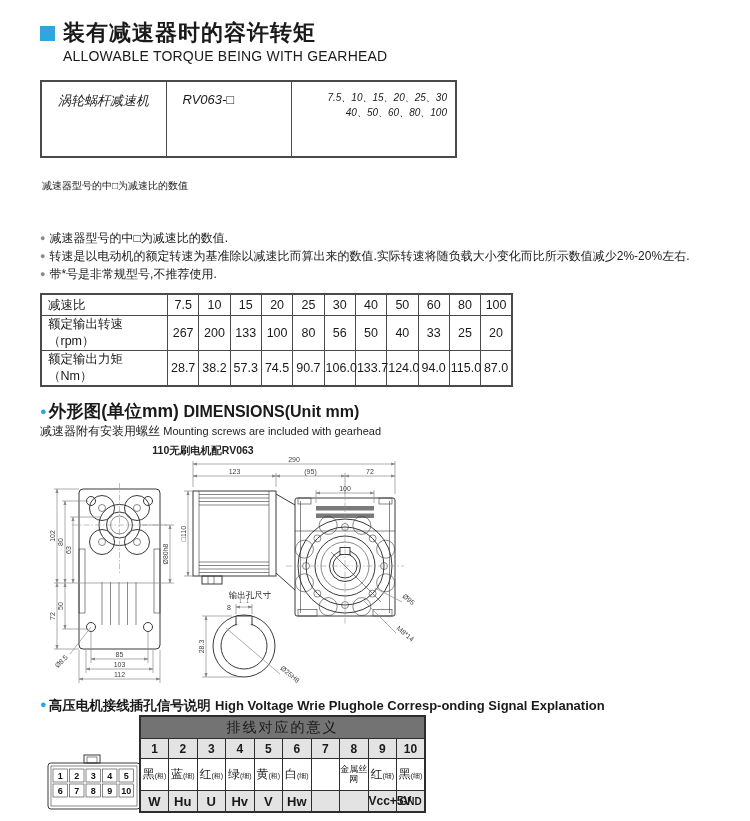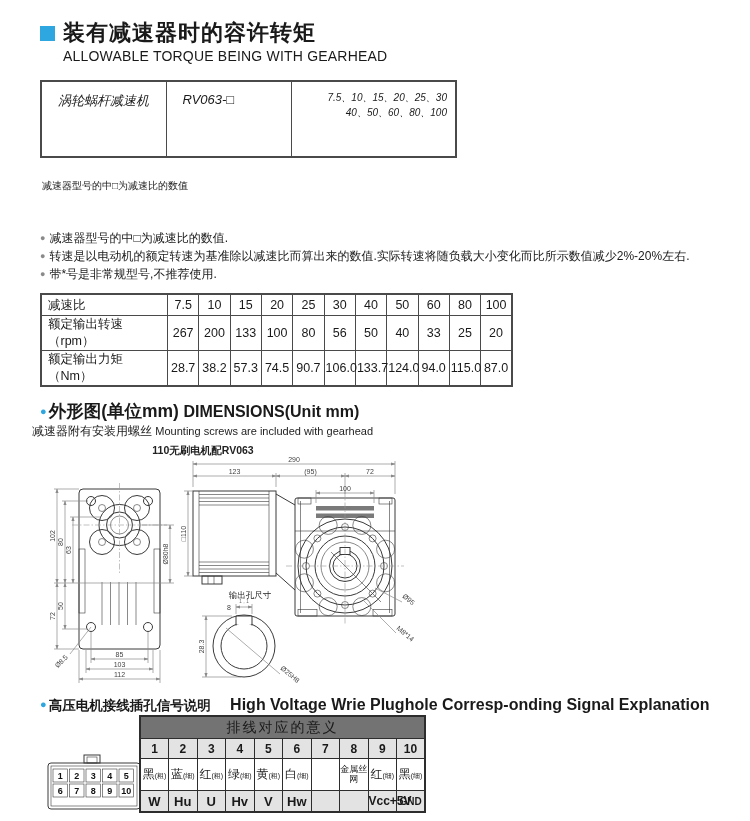--- a/index.html
+++ b/index.html
@@ -30,24 +30,24 @@
   
   .t2{position:absolute;left:40px;top:293px;width:473px;table-layout:fixed;border:2px solid #4a4a4a;}
   .t2 td{border:1px solid #4a4a4a;height:20px;font-size:12.5px;text-align:center;padding:0 1px;}
   .t2 td.lbl{text-align:left;padding-left:6px;width:118px;}
 
   
   .sec-head{position:absolute;left:40px;white-space:nowrap;}
   .sb{color:#2ea7e0;font-size:11px;margin-right:2px;vertical-align:2px;}
   .h-cn-big{font-size:17.5px;font-weight:700;}
   .h-en-big{font-size:16px;font-weight:700;}
-  .sub-line{position:absolute;left:32px;font-size:12px;}
+  .sub-line{position:absolute;left:40px;font-size:12px;}
   .sub-en{font-size:11px;color:#222;}
   .h-cn-sm{font-size:13.5px;font-weight:700;}
-  .h-en-sm{font-size:16px;font-weight:700;margin-left:15px;}
+  .h-en-sm{font-size:13px;font-weight:700;}
 
   
   .drawing{position:absolute;left:50px;top:441px;}
   .ol{stroke:#3a3a3a;stroke-width:1;fill:none;}
   .tl{stroke:#3a3a3a;stroke-width:.6;fill:none;}
   .dl{stroke:#8a8a8a;stroke-width:.7;fill:none;}
   .cl{stroke:#999;stroke-width:.6;fill:none;stroke-dasharray:6 2 1.5 2;}
   .dt{font-size:7px;fill:#444;}
   .dtt{font-size:4.5px;fill:#666;}
   .slot{fill:#7a7a7a;stroke:none;}

